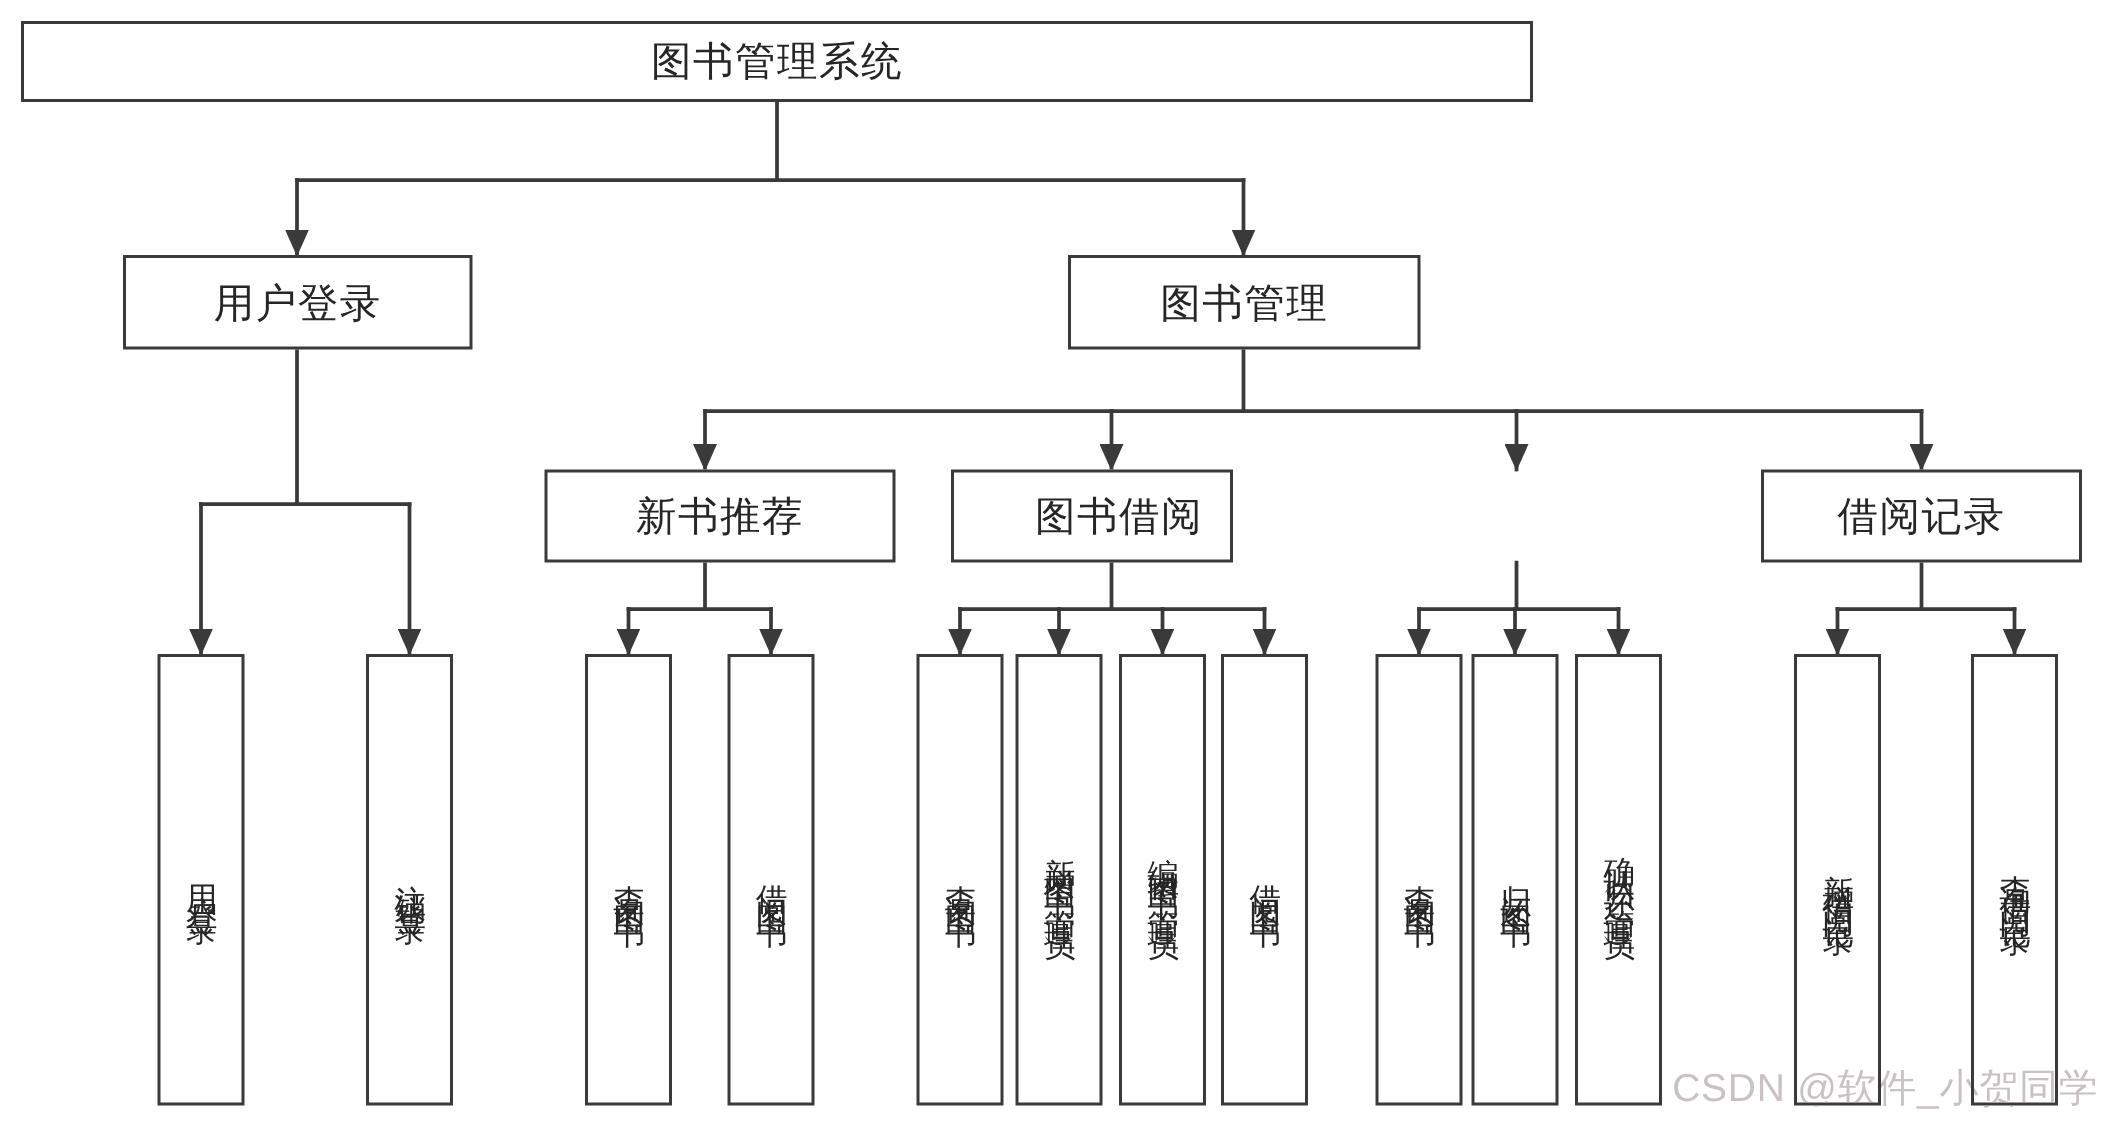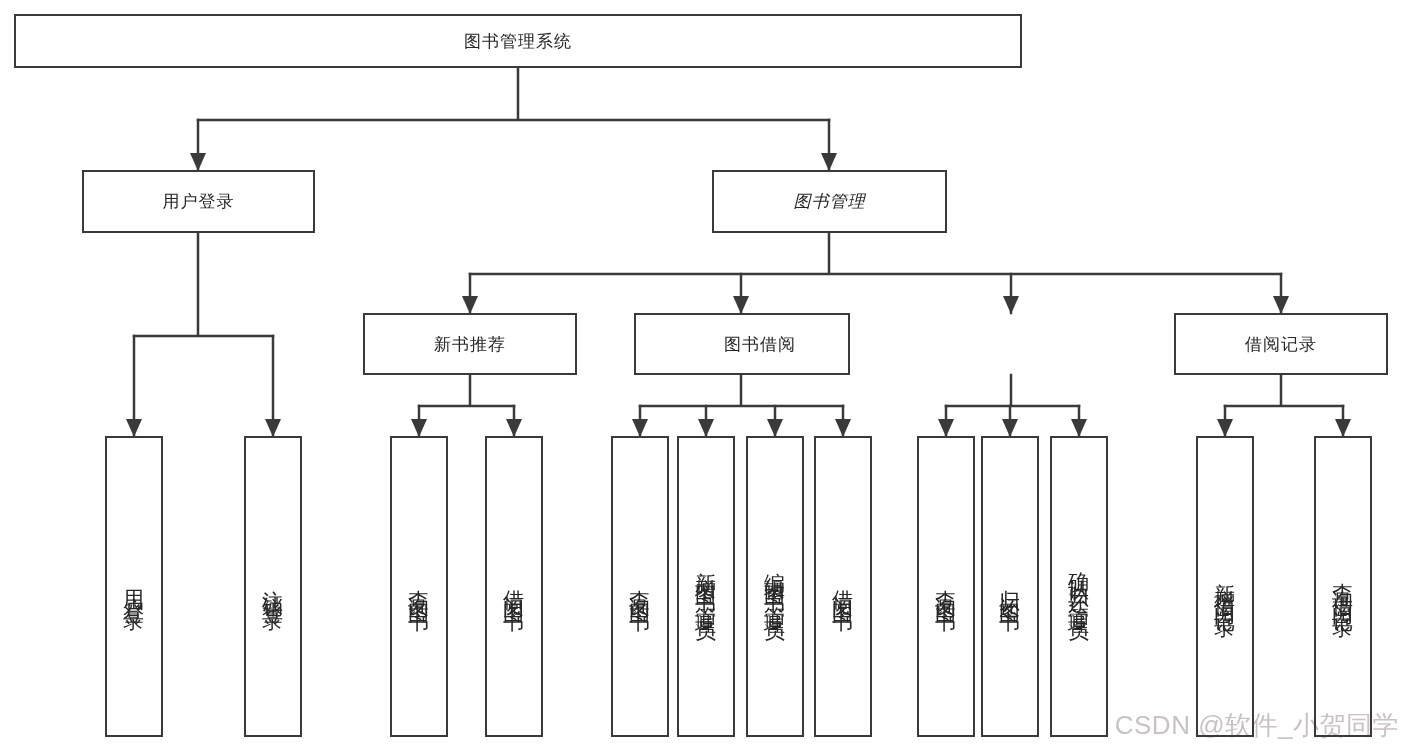--- a/index.html
+++ b/index.html
@@ -26,21 +26,21 @@
     box-sizing: border-box;
     background: #ffffff;
     border: 2.5px solid #3a3a3a;
     display: flex;
     align-items: center;
     justify-content: center;
     color: #262626;
     text-align: center;
   }
   .box.h {
-    font-size: 17px;
+    font-size: 27px;
     letter-spacing: 1px;
   }
   .box.v {
     writing-mode: vertical-rl;
     text-orientation: upright;
     font-size: 21px;
     letter-spacing: 7px;
     line-height: 1;
     width: 58px;
     height: 301px;
@@ -101,24 +101,24 @@
 
       <path d="M1281 375 V406 M1225 406 H1343"></path>
       <path d="M1225 406 V436" marker-end="url(#arw)"></path>
       <path d="M1343 406 V436" marker-end="url(#arw)"></path>
     </g>
   </svg>
 
   <div class="box h" style="left:14px; top:14px; width:1008px; height:54px;">图书管理系统</div>
 
   <div class="box h" style="left:82px; top:170px; width:233px; height:63px;">用户登录</div>
-  <div class="box h" style="left:712px; top:170px; width:235px; height:63px;font-style:italic;">图书管理</div>
+  <div class="box h" style="left:712px; top:170px; width:235px; height:63px;">图书管理</div>
 
-  <div class="box h" style="left:363px; top:313px; width:214px; height:62px;">新书推荐</div>
-  <div class="box h" style="left:634px; top:313px; width:216px; height:62px;padding-left:36px;">图书借阅</div>
+  <div class="box h" style="left:363px; top:313px; width:234px; height:62px;">新书推荐</div>
+  <div class="box h" style="left:634px; top:313px; width:188px; height:62px;padding-left:36px;">图书借阅</div>
   <div class="box h" style="left:1174px; top:313px; width:214px; height:62px;">借阅记录</div>
 
   <div class="box v" style="left:105px;">用户登录</div>
   <div class="box v" style="left:244px;">注销登录</div>
 
   <div class="box v" style="left:390px;">查询图书</div>
   <div class="box v" style="left:485px;">借阅图书</div>
 
   <div class="box v" style="left:611px;">查询图书</div>
   <div class="box v" style="left:677px;">新增图书（管理员）</div>

